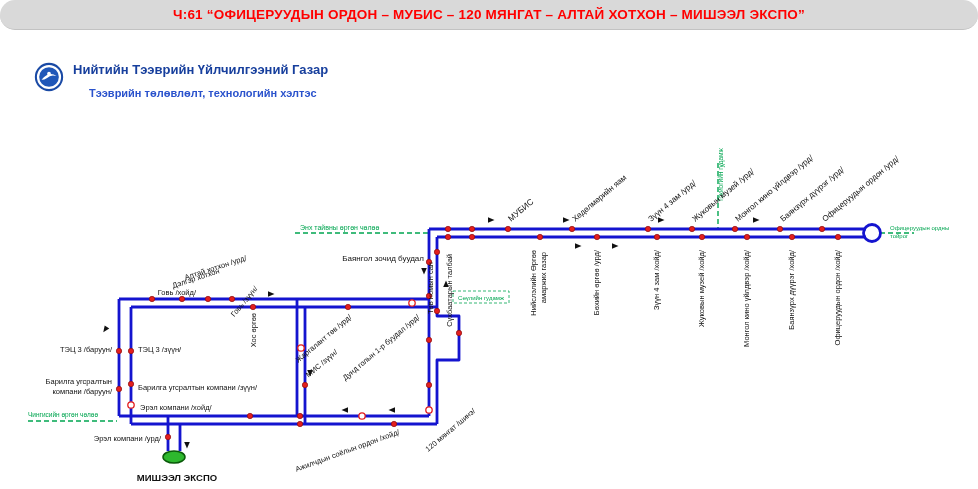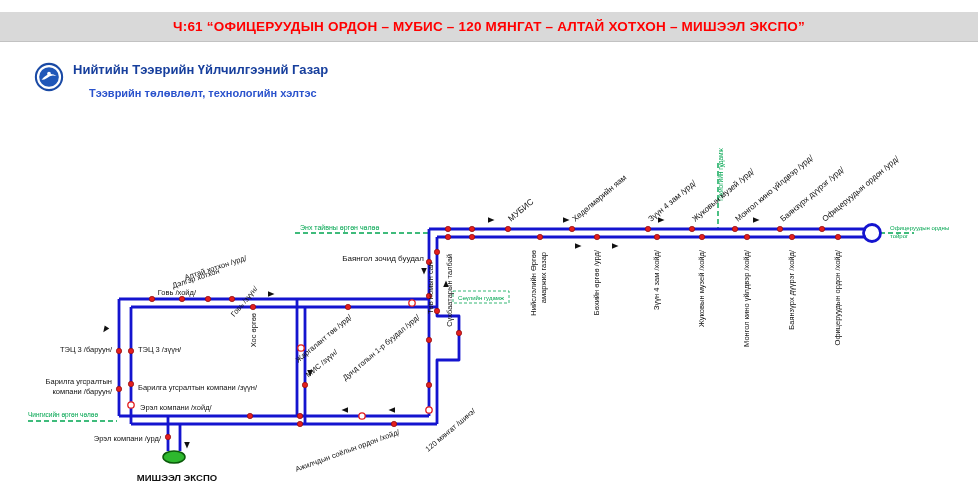--- a/index.html
+++ b/index.html
@@ -1,19 +1,19 @@
 <!DOCTYPE html>
 <html><head>
 <meta charset="utf-8">
 <style>
   html,body{margin:0;padding:0;background:#fff;}
   .page{position:relative;width:978px;height:489px;background:#ffffff;overflow:hidden;
         font-family:"Liberation Sans",sans-serif;}
-  .header{position:absolute;top:12px;left:0;width:978px;height:29px;background:#d9d9d9;
-          border-bottom:1px solid #c2c2c2;display:flex;align-items:center;justify-content:center;z-index:3;}
+  .header{position:absolute;top:0;left:0;width:978px;height:29px;background:#d9d9d9;
+          border-bottom:1px solid #c2c2c2;display:flex;align-items:center;justify-content:center;z-index:3;border-radius:15px;}
   .header span{color:#ff0000;font-weight:bold;font-size:13.5px;letter-spacing:.2px;white-space:nowrap;}
   .org{position:absolute;top:62px;left:34px;display:flex;align-items:flex-start;gap:9px;z-index:3;}
   .org-name{color:#173f9d;font-weight:bold;font-size:13px;}
   .org-dept{color:#2a52cc;font-weight:bold;font-size:11px;margin-left:16px;margin-top:10px;}
   .logo{width:30px;height:30px;flex:0 0 auto;}
   svg.map{position:absolute;top:0;left:0;z-index:1;}
   text{font-family:"Liberation Sans",sans-serif;}
 </style>
 </head>
 <body>

